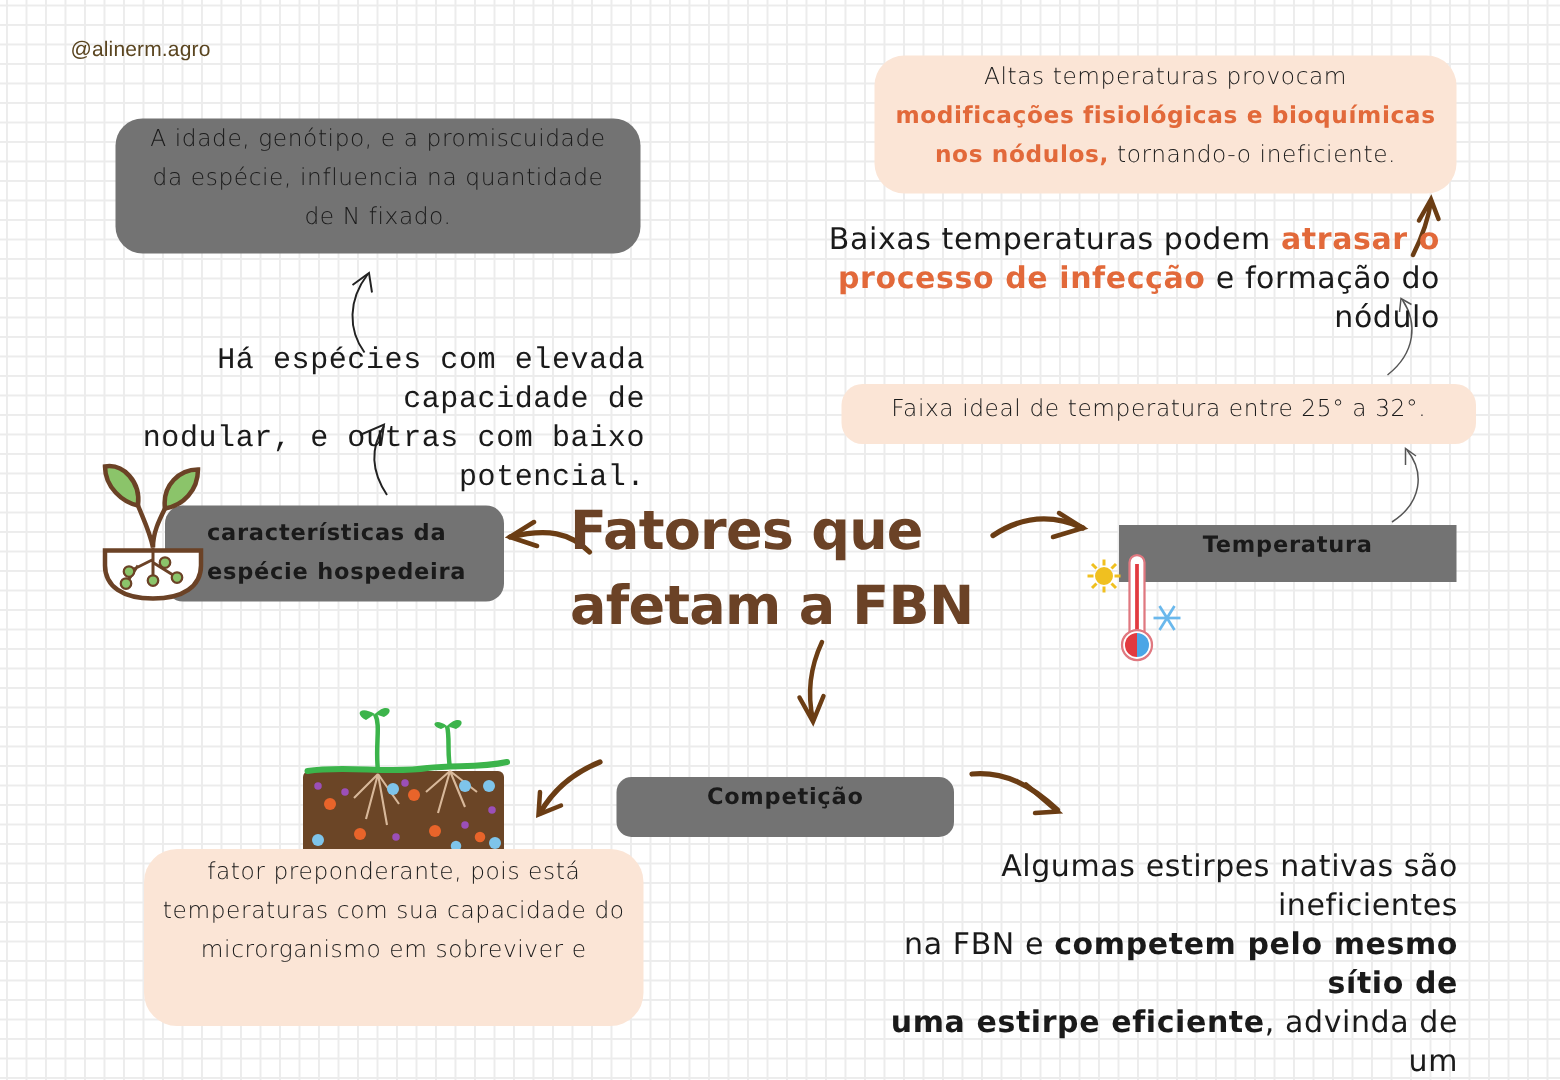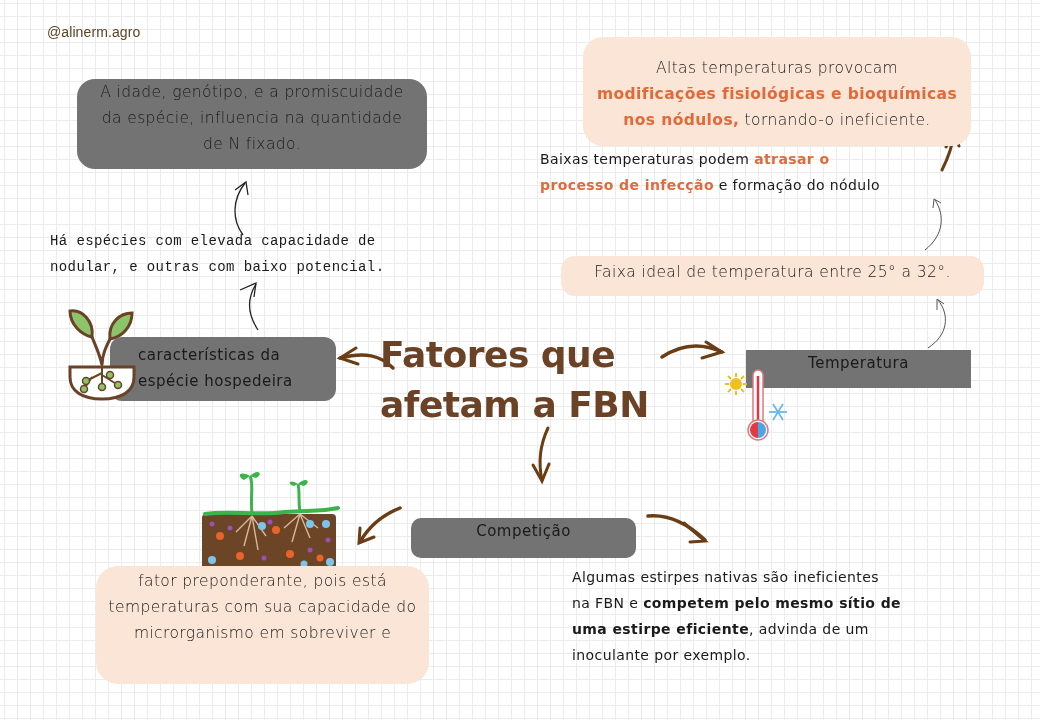--- a/index.html
+++ b/index.html
@@ -21,23 +21,23 @@
     }
     .box {
       position: absolute; border-radius: 18px; text-align: center;
       font-size: 15.5px; line-height: 26px; letter-spacing: 0.4px;
       font-family: "DejaVu Sans", sans-serif; font-weight: 300;
     }
     .green { background: #737373; }
     .peach { background: #fbe5d6; }
     .accent { color: #e2693a; font-weight: bold; }
     .bold { font-weight: bold; }
-    .label-strong { font-weight: normal; font-size: 15px; letter-spacing: 0.5px; }
+    .label-strong { font-weight: bold; font-size: 15px; letter-spacing: 0.5px; }
     .plain {
-      position: absolute; text-align: left; font-size: 14px; line-height: 26px;
+      position: absolute; text-align: right; font-size: 20px; line-height: 26px;
       letter-spacing: 0.4px; font-family: "DejaVu Sans", sans-serif;
     }
     .title {
       position: absolute; left: 380px; top: 330px; width: 300px; text-align: left;
       color: #6b4226; font-family: "DejaVu Sans", sans-serif; font-weight: bold;
       font-size: 36px; line-height: 50px; letter-spacing: -0.5px;
     }
     svg.overlay { position: absolute; left: 0; top: 0; pointer-events: none; }
   </style>
 </head>
@@ -104,21 +104,21 @@
   <circle cx="56" cy="82" r="3.5" fill="#8bc46a" stroke="#6b4226" stroke-width="1.5"></circle>
   <circle cx="48" cy="72" r="3.5" fill="#8bc46a" stroke="#6b4226" stroke-width="1.5"></circle>
   <circle cx="22" cy="86" r="3.5" fill="#8bc46a" stroke="#6b4226" stroke-width="1.5"></circle>
 </svg>
 
 <div class="title">
   <div>Fatores que</div>
   <div>afetam a FBN</div>
 </div>
 
-<div class="box peach" style="left:583px; top:37px; width:388px; height:91px; padding-top:18px; border-radius:20px;">
+<div class="box peach" style="left:583px; top:37px; width:388px; height:91px; padding-top:1px; border-radius:20px;">
   <div>Altas temperaturas provocam</div>
   <div class="accent">modificações fisiológicas e bioquímicas</div>
   <div><span class="accent">nos nódulos,</span><span> tornando-o ineficiente.</span></div>
 </div>
 
 <div class="plain" style="left:540px; top:146px; width:420px;">
   <div><span>Baixas temperaturas podem </span><span class="accent">atrasar o</span></div>
   <div><span class="accent">processo de infecção</span><span> e formação do nódulo</span></div>
 </div>
 

